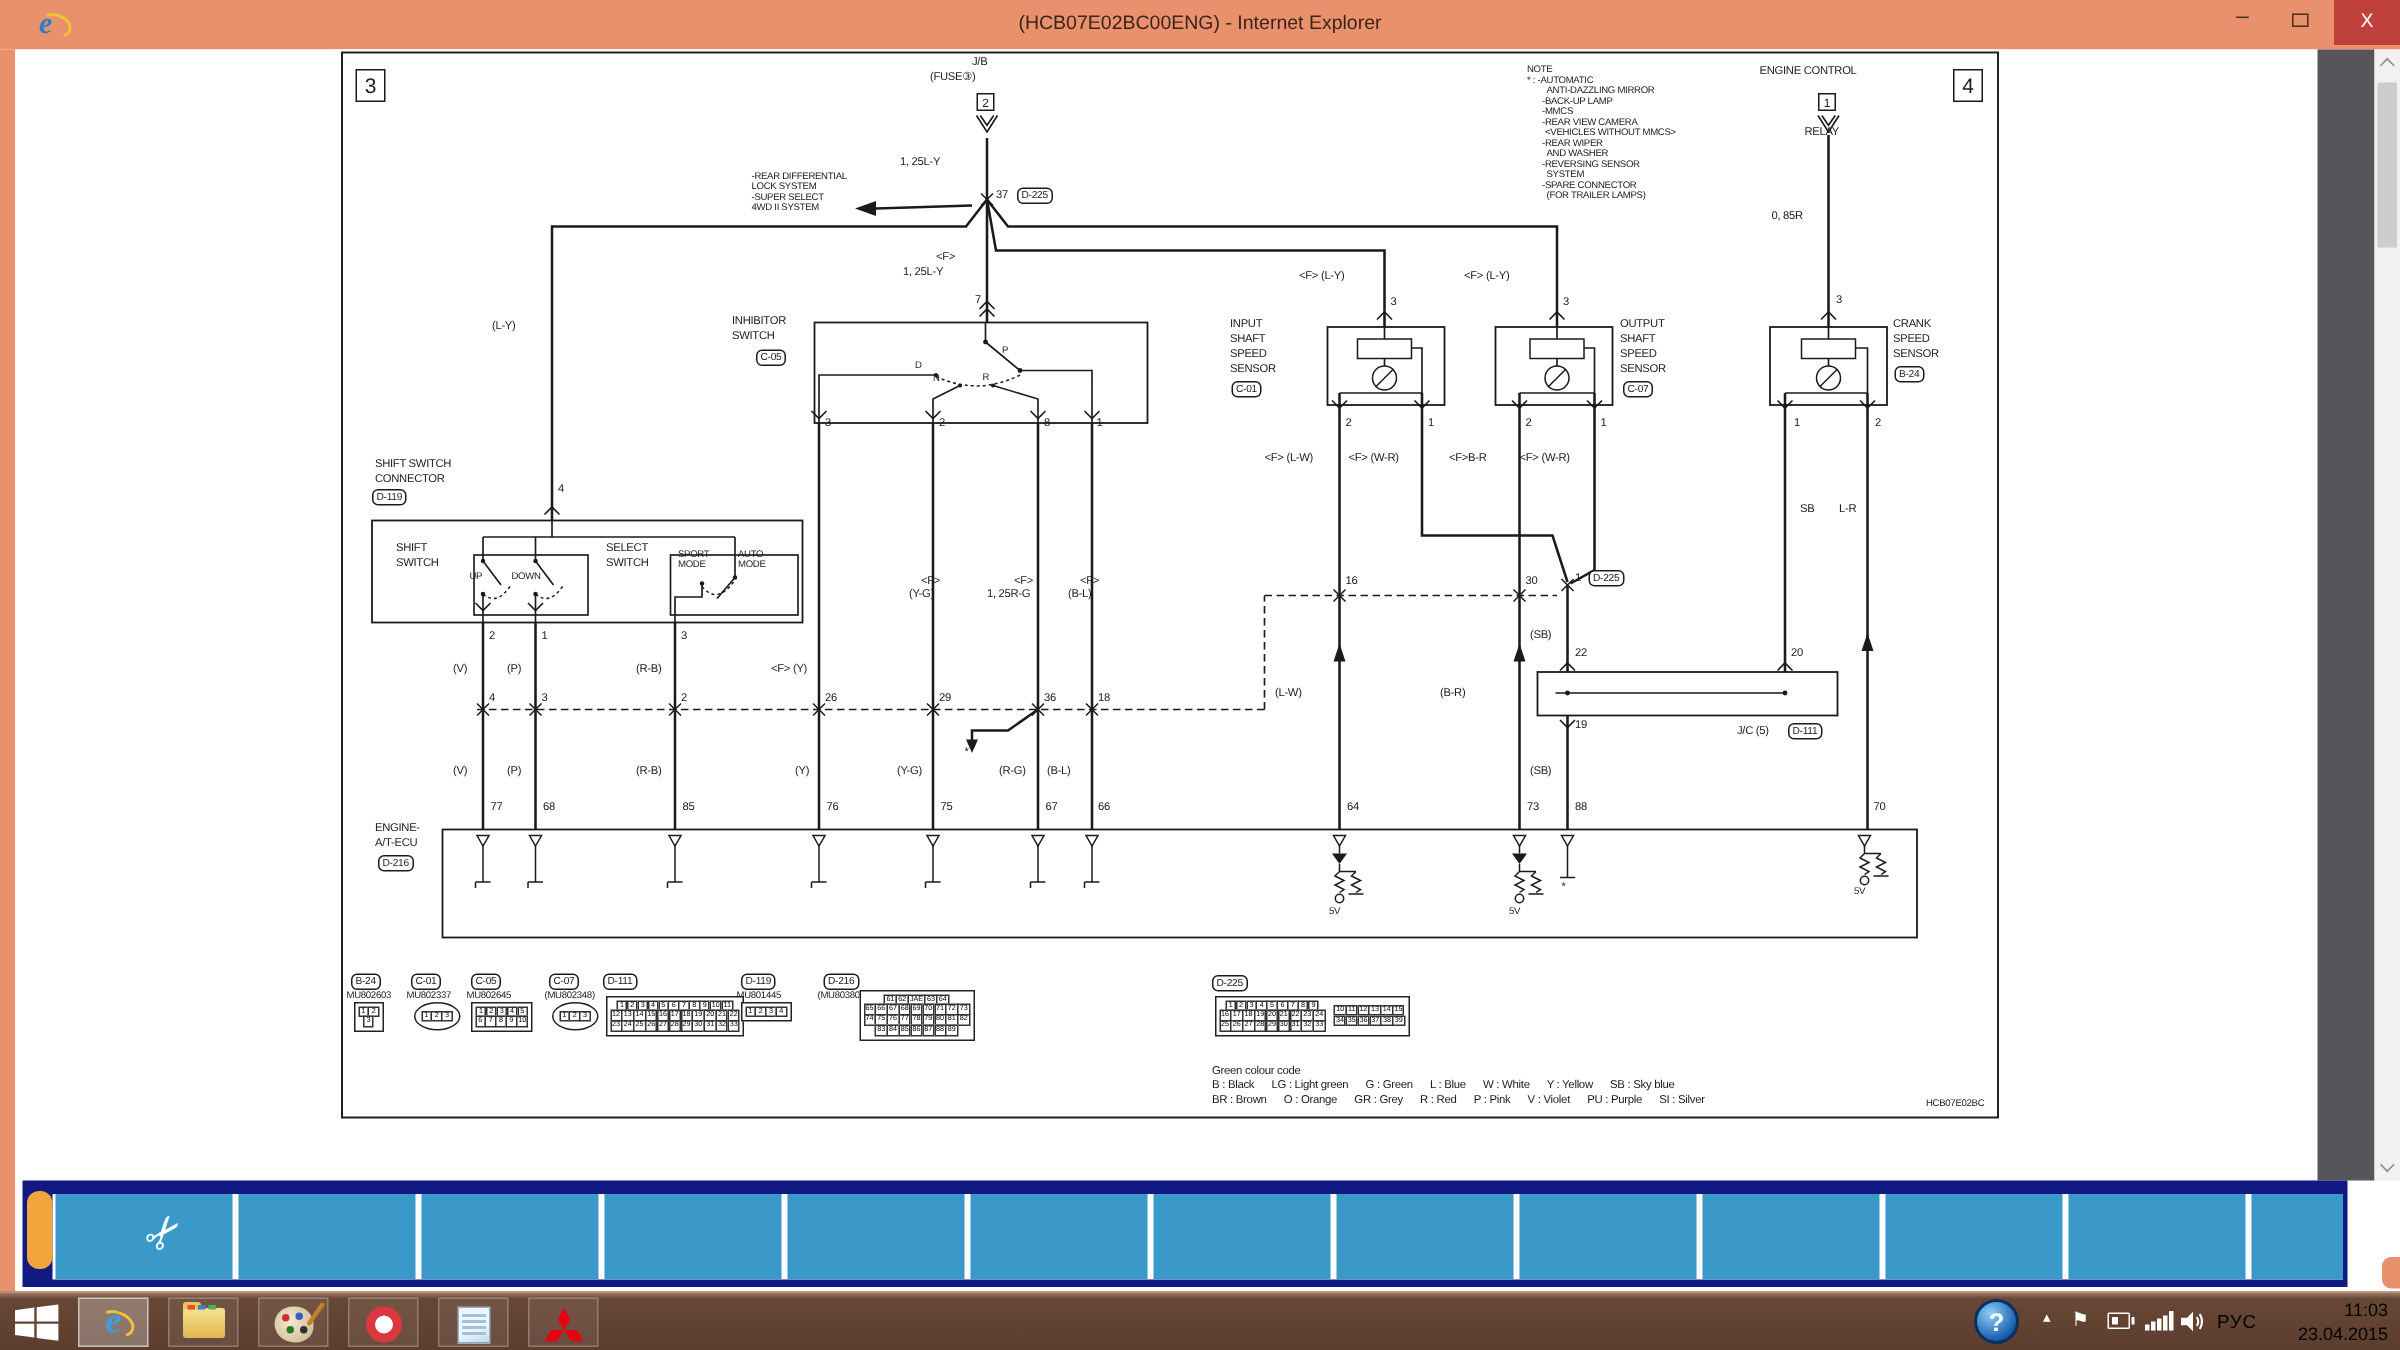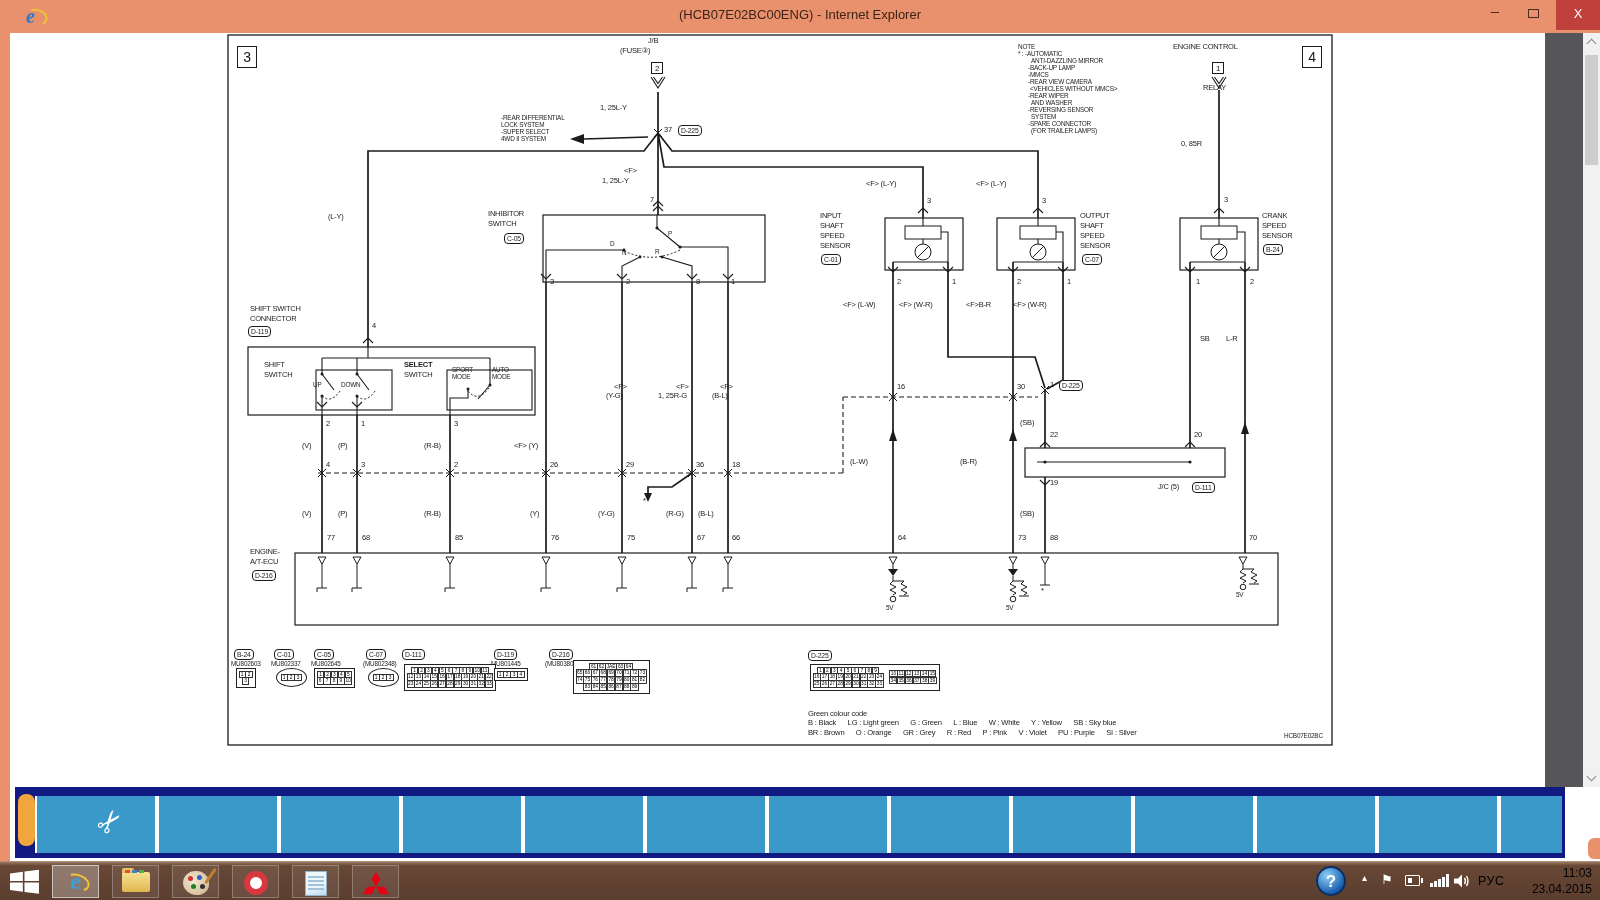--- a/index.html
+++ b/index.html
@@ -251,21 +251,21 @@
       <span class="dl" style="left: 1172px; top: 335px; margin-left: 28px;">SB</span>
       <span class="dl" style="left: 1226px; top: 335px;">L-R</span>
       <span class="dl" style="left: 250px; top: 305px;">SHIFT SWITCH</span>
       <span class="dl" style="left: 250px; top: 315px;">CONNECTOR</span>
       <span class="dl b" style="left: 248px; top: 326px;">D-119</span>
       <span class="dl" style="left: 372px; top: 322px;">4</span>
       <span class="dl" style="left: 264px; top: 361px;">SHIFT</span>
       <span class="dl" style="left: 264px; top: 371px;">SWITCH</span>
       <span class="dl t" style="left: 313px; top: 381px;">UP</span>
       <span class="dl t" style="left: 341px; top: 381px;">DOWN</span>
-      <span class="dl" style="left: 404px; top: 361px; font-weight: bold;">SELECT</span>
+      <span class="dl" style="left: 404px; top: 361px;">SELECT</span>
       <span class="dl" style="left: 404px; top: 371px;">SWITCH</span>
       <span class="dl t" style="left: 452px; top: 366px;">SPORT</span>
       <span class="dl t" style="left: 452px; top: 373px;">MODE</span>
       <span class="dl t" style="left: 492px; top: 366px;">AUTO</span>
       <span class="dl t" style="left: 492px; top: 373px;">MODE</span>
       <span class="dl" style="left: 326px; top: 420px;">2</span>
       <span class="dl" style="left: 361px; top: 420px;">1</span>
       <span class="dl" style="left: 454px; top: 420px;">3</span>
       <span class="dl" style="left: 302px; top: 442px;">(V)</span>
       <span class="dl" style="left: 338px; top: 442px;">(P)</span>

